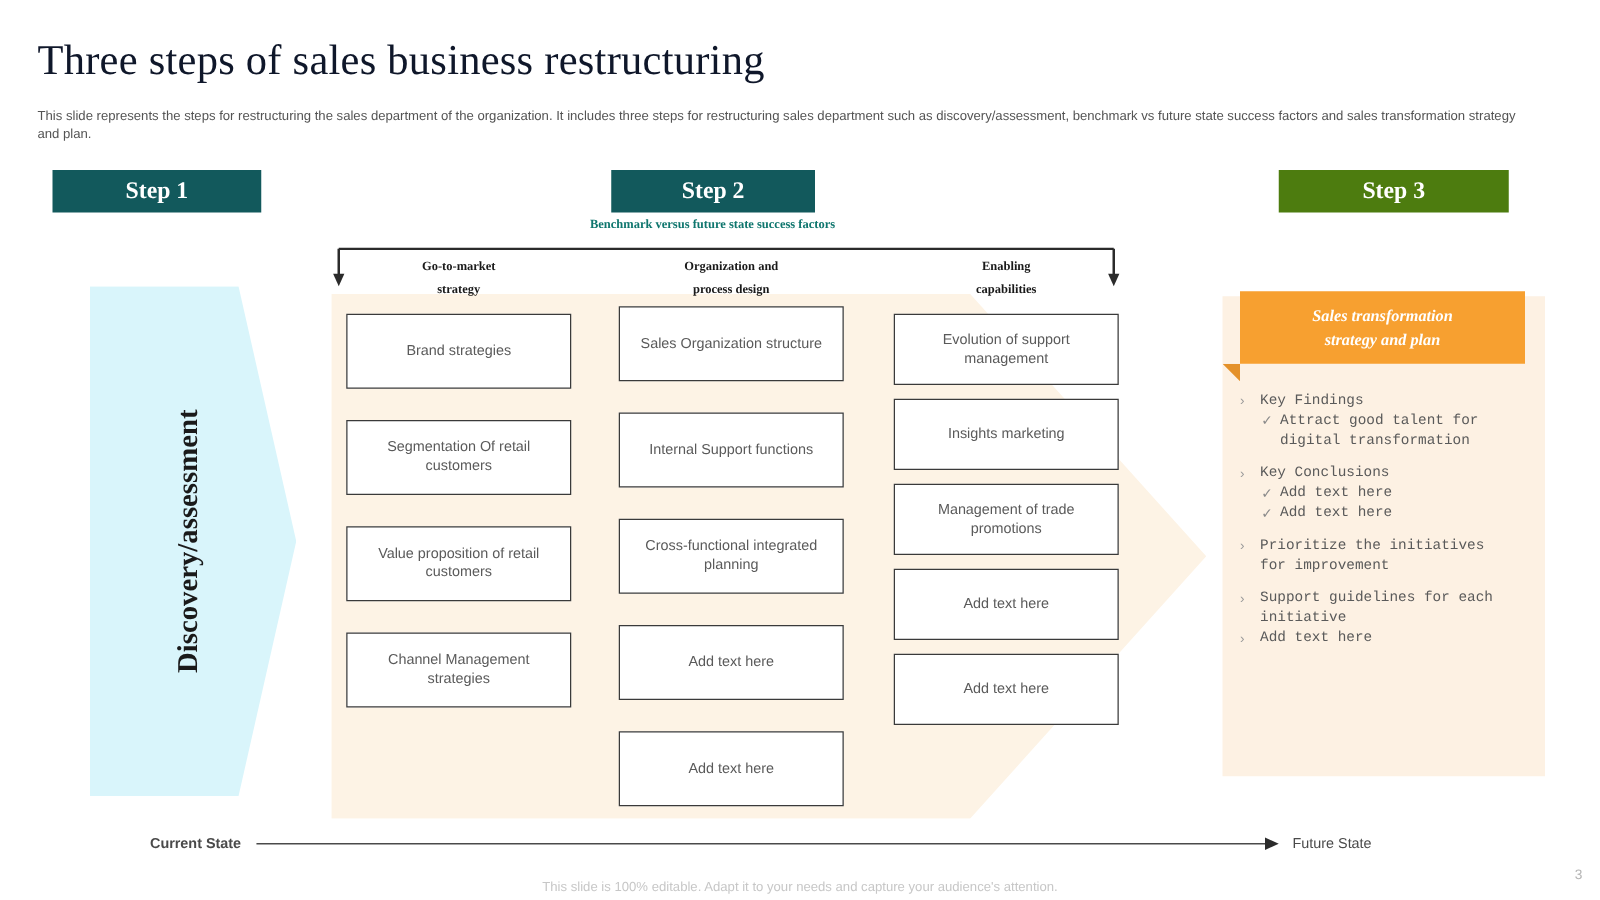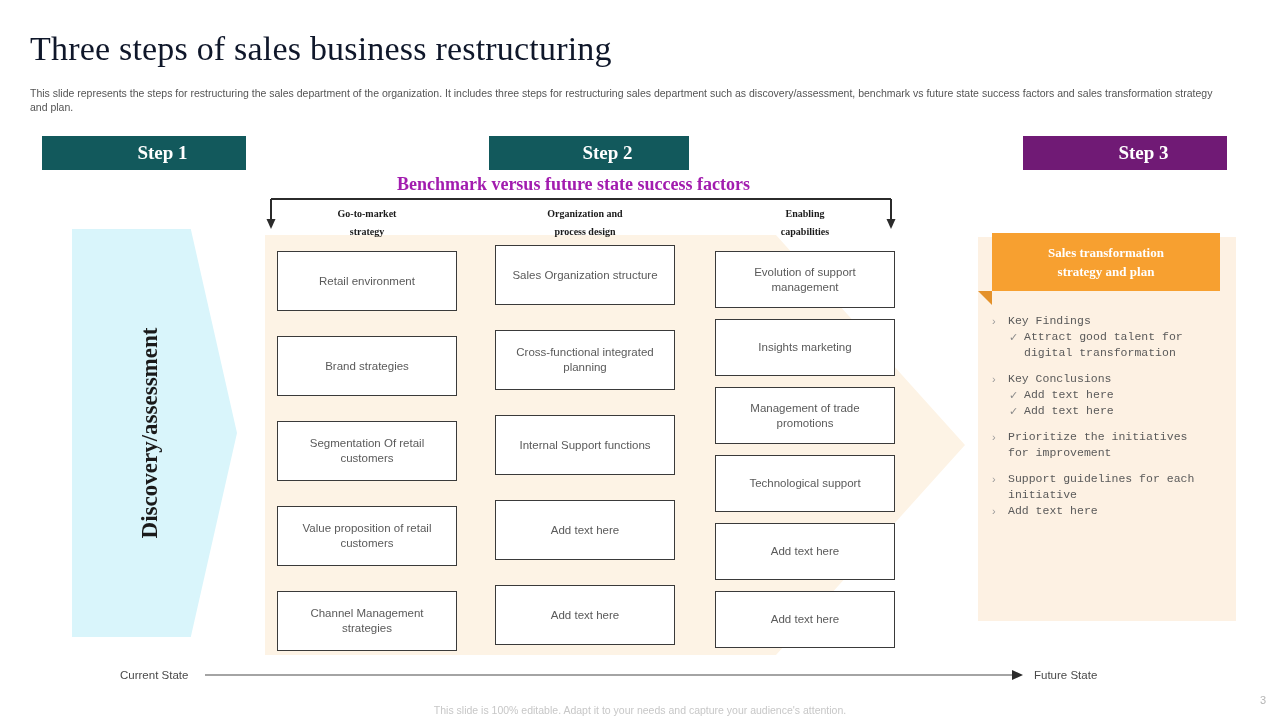--- a/index.html
+++ b/index.html
@@ -39,36 +39,35 @@
   
   .step-chip {
     position: absolute;
     height: 34px;
     line-height: 34px;
     text-align: center;
     font-family: "Liberation Serif", serif;
     font-weight: bold;
     font-size: 19px;
     color: #ffffff;
-    padding-left: 37px;
   }
   #step1-chip { left: 42px;   top: 136px; width: 167px; background: #12595c; }
   #step2-chip { left: 489px;  top: 136px; width: 163px; background: #12595c; }
-  #step3-chip { left: 1023px; top: 136px; width: 167px; background: #701a75; }
+  #step3-chip { left: 1023px; top: 136px; width: 184px; background: #4d7c0f; }
 
   .step2-caption {
     position: absolute;
     left: 390px;
     top: 174px;
     width: 360px;
-    text-align: right;
-    font-family: "Liberation Serif", serif;
-    font-weight: bold;
-    font-size: 18px;
-    color: #a21caf;
+    text-align: center;
+    font-family: "Liberation Serif", serif;
+    font-weight: bold;
+    font-size: 10px;
+    color: #0f766e;
   }
 
   
   .left-chevron {
     position: absolute;
     left: 72px;
     top: 229px;
     width: 165px;
     height: 408px;
     background: #d9f5fb;
@@ -174,20 +173,21 @@
     background: #f7a030;
     display: flex;
     align-items: center;
     justify-content: center;
     text-align: center;
     font-family: "Liberation Serif", serif;
     font-weight: bold;
     font-size: 13px;
     line-height: 19px;
     color: #ffffff;
+    font-style: italic;
   }
   .header-tail {
     position: absolute;
     left: 978px;
     top: 291px;
     width: 14px;
     height: 14px;
     background: #e4912a;
     clip-path: polygon(0% 0%, 100% 0%, 100% 100%);
   }
@@ -220,21 +220,21 @@
   }
   .panel-item .txt { flex: 1 1 auto; font-family: Liberation Mono, monospace; }
 
   
   .axis-label {
     position: absolute;
     top: 669px;
     font-size: 11.5px;
     color: #4a4a4a;
   }
-  #axis-left  { left: 120px; }
+  #axis-left  { left: 120px; font-weight: bold; }
   #axis-right { left: 1034px; }
   .axis-line {
     position: absolute;
     left: 205px;
     top: 668px;
     width: 820px;
     height: 14px;
   }
 
   
@@ -290,38 +290,36 @@
 <div class="col-head" id="col-head-1">
   <div>Organization  and</div>
   <div>process design</div>
 </div>
 <div class="col-head" id="col-head-2">
   <div>Enabling</div>
   <div>capabilities</div>
 </div>
 
 <div class="col" id="col-0">
-  <div class="flow-box">Retail environment</div>
   <div class="flow-box">Brand strategies</div>
   <div class="flow-box">Segmentation Of retail customers</div>
   <div class="flow-box">Value proposition of retail customers</div>
   <div class="flow-box">Channel Management strategies</div>
 </div>
 <div class="col" id="col-1">
   <div class="flow-box">Sales Organization structure</div>
+  <div class="flow-box">Internal Support functions</div>
   <div class="flow-box">Cross-functional integrated planning</div>
-  <div class="flow-box">Internal Support functions</div>
   <div class="flow-box">Add text here</div>
   <div class="flow-box">Add text here</div>
 </div>
 <div class="col" id="col-2">
   <div class="flow-box">Evolution of support management</div>
   <div class="flow-box">Insights marketing</div>
   <div class="flow-box">Management of trade promotions</div>
-  <div class="flow-box">Technological support</div>
   <div class="flow-box">Add text here</div>
   <div class="flow-box">Add text here</div>
 </div>
 
 <div class="right-panel"></div>
 <div class="header-tail"></div>
 <div class="right-panel-header">
   <div>
     <div>Sales transformation</div>
     <div>strategy and plan</div>

